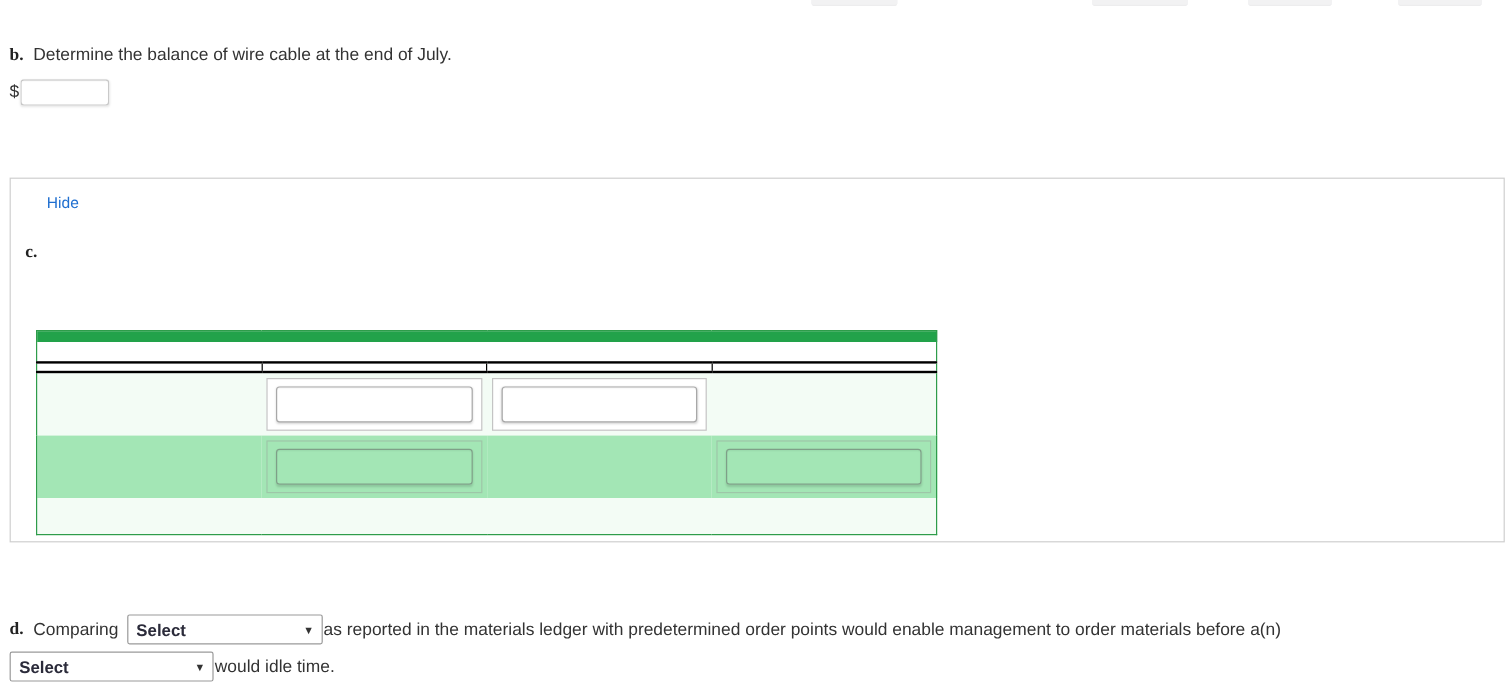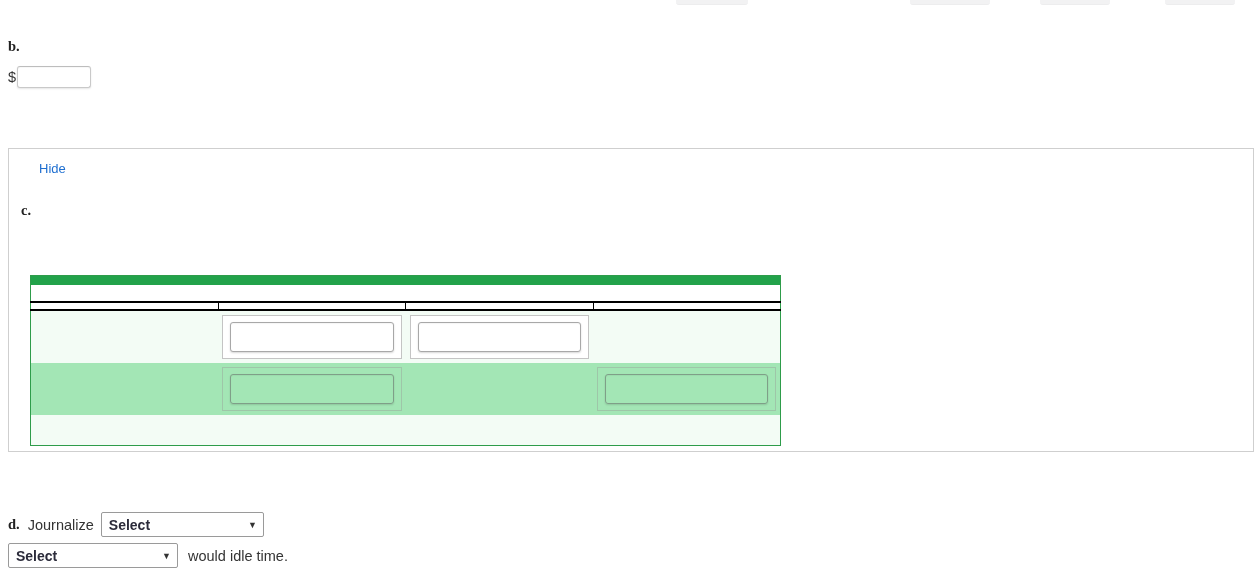--- a/index.html
+++ b/index.html
@@ -141,35 +141,36 @@
   }
   .sel-wrap { position: relative; display: inline-block; }
   .sel-wrap .caret {
     position: absolute; right: 7px; top: 50%;
     transform: translateY(-50%);
     font-size: 9px; color: #333; pointer-events: none;
   }
   .sel-1 { width: 163px; }
   .sel-2 { width: 170px; }
   .sp-l { margin-left: 7px; }
-  .sp-r { margin-right: 10px; }
+  .sp-r { margin-right: 1px; }
 </style>
 </head>
 <body>
 
 <div class="top-ghosts">
   <div class="ghost" style="left:676px;width:72px;"></div>
   <div class="ghost" style="left:910px;width:80px;"></div>
   <div class="ghost" style="left:1040px;width:70px;"></div>
   <div class="ghost" style="left:1165px;width:70px;"></div>
 </div>
 
 <div class="sec-b">
   <div class="q-line">
     <span class="q-letter">b.</span>
+    <span class="q-text">Determine the balance of wire cable at the end of July.</span>
   </div>
   <div class="dollar-row">
     <span class="dollar-sign">$</span>
     <input class="amt-input" type="text" value="" style="">
   </div>
 </div>
 
 <div class="panel">
 
   <a class="hide-link" href="#">Hide</a>
@@ -230,27 +231,28 @@
           <td colspan="4"></td>
         </tr>
       </tbody>
     </table>
   </div>
 </div>
 
 <div class="sec-d">
   <div class="d-line">
     <span class="q-letter">d.</span>
-    <span class="inline-text">Journalize</span>
+    <span class="inline-text">Comparing</span>
     <span class="sel-wrap sp-l sp-r">
       <select class="sel sel-1">
         <option>Select</option>
       </select>
       <span class="caret">▼</span>
     </span>
+    <span class="inline-text">as reported in the materials ledger with predetermined order points would enable management to order materials before a(n)</span>
   </div>
   <div class="d-line second">
     <span class="sel-wrap sp-r">
       <select class="sel sel-2">
         <option>Select</option>
       </select>
       <span class="caret">▼</span>
     </span>
     <span class="inline-text">would idle time.</span>
   </div>

